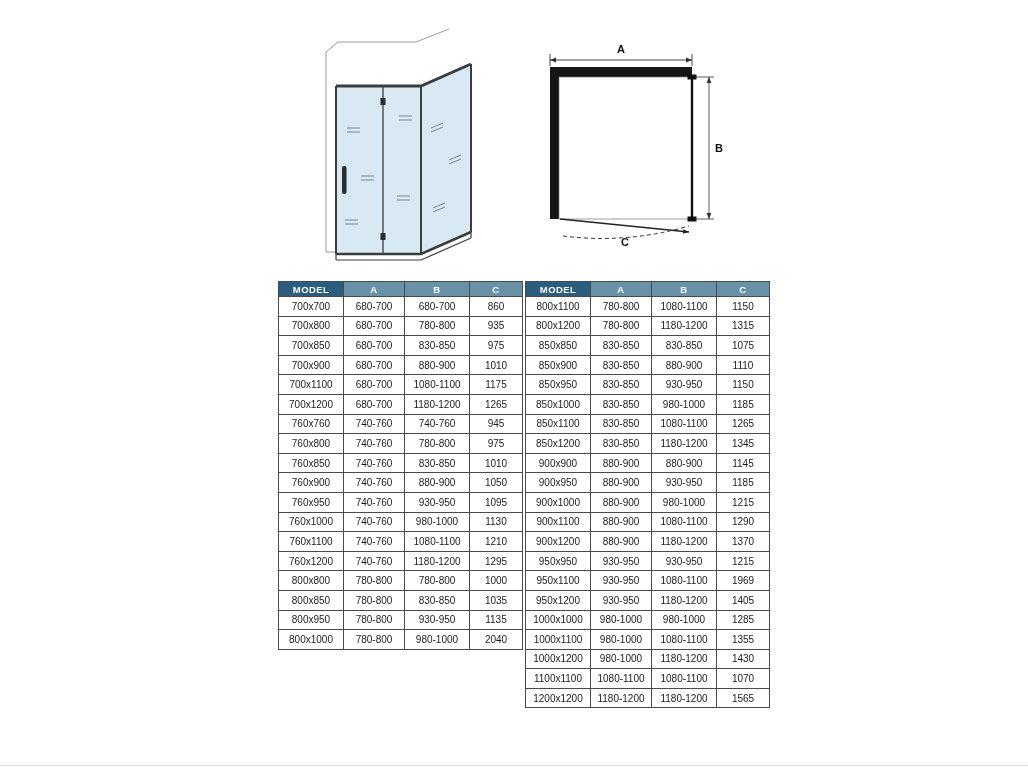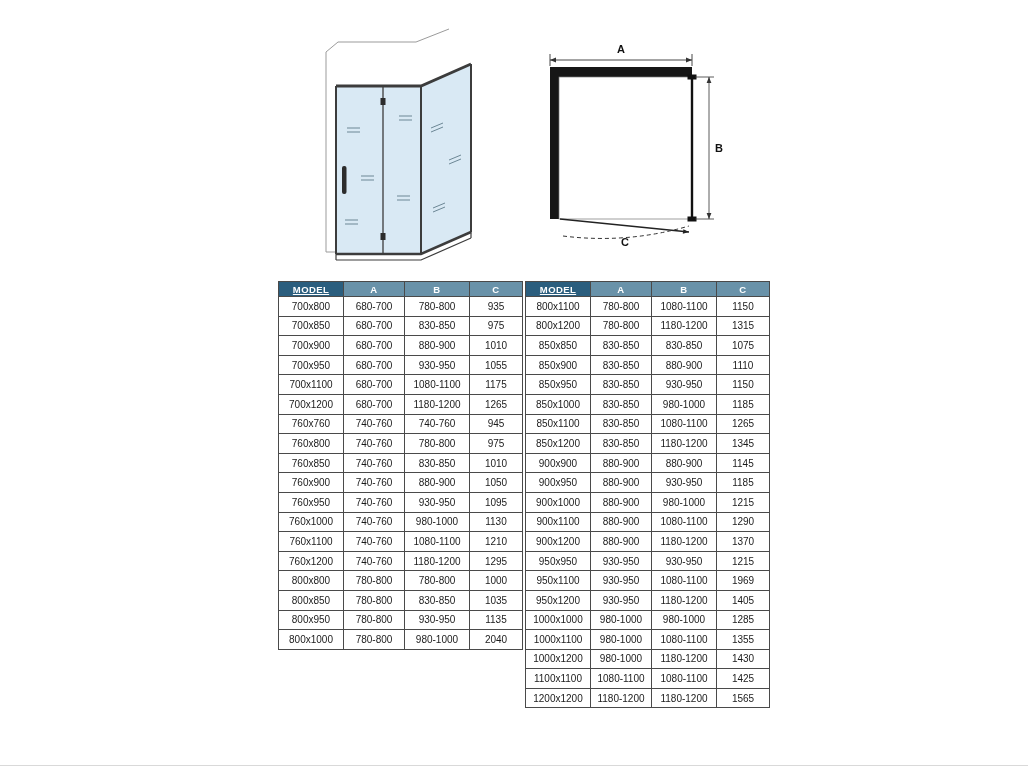--- a/index.html
+++ b/index.html
@@ -14,21 +14,21 @@
   .dim-label{font-family:"Liberation Sans","DejaVu Sans",sans-serif;font-size:11px;font-weight:bold;fill:#111;}
   .size-table{
     position:absolute;border-collapse:collapse;background:#fff;
     font-family:"Liberation Sans","DejaVu Sans",sans-serif;font-size:10px;color:#1a1a1a;
   }
   .size-table.left{left:278px;top:281px;}
   .size-table.right{left:525px;top:281px;}
   .size-table th,.size-table td{border:1px solid #4a4a4a;text-align:center;padding:0 2px;}
   .size-table td{height:18.6px;}
   .size-table th{height:14px;color:#ffffff;font-weight:bold;font-size:9.5px;letter-spacing:.4px;}
-  .size-table th:first-child{background:var(--header-model-bg,#2b5e7e);text-decoration:underline;}
+  .size-table th:first-child{background:var(--header-model-bg,#2b5e7e);}
   .size-table th:not(:first-child){background:var(--header-dim-bg,#6992a9);}
   .size-table td:nth-child(1),.size-table th:nth-child(1){width:60px;}
   .size-table td:nth-child(2),.size-table th:nth-child(2){width:56px;}
   .size-table td:nth-child(3),.size-table th:nth-child(3){width:60px;}
   .size-table td:nth-child(4),.size-table th:nth-child(4){width:48px;}
   .footer-line{position:absolute;left:0;top:765px;width:1028px;border-top:1px solid #d9d9d9;}
 </style>
 </head>
 <body>
 
@@ -102,42 +102,42 @@
       <thead>
         <tr>
           <th>MODEL</th>
           <th>A</th>
           <th>B</th>
           <th>C</th>
         </tr>
       </thead>
       <tbody>
         <tr>
+          <td>700x700</td>
+          <td>680-700</td>
+          <td>680-700</td>
+          <td>860</td>
+        </tr>
+        <tr>
           <td>700x800</td>
           <td>680-700</td>
           <td>780-800</td>
           <td>935</td>
         </tr>
         <tr>
           <td>700x850</td>
           <td>680-700</td>
           <td>830-850</td>
           <td>975</td>
         </tr>
         <tr>
           <td>700x900</td>
           <td>680-700</td>
           <td>880-900</td>
           <td>1010</td>
-        </tr>
-        <tr>
-          <td>700x950</td>
-          <td>680-700</td>
-          <td>930-950</td>
-          <td>1055</td>
         </tr>
         <tr>
           <td>700x1100</td>
           <td>680-700</td>
           <td>1080-1100</td>
           <td>1175</td>
         </tr>
         <tr>
           <td>700x1200</td>
           <td>680-700</td>
@@ -339,21 +339,21 @@
         <tr>
           <td>1000x1200</td>
           <td>980-1000</td>
           <td>1180-1200</td>
           <td>1430</td>
         </tr>
         <tr>
           <td>1100x1100</td>
           <td>1080-1100</td>
           <td>1080-1100</td>
-          <td>1425</td>
+          <td>1070</td>
         </tr>
         <tr>
           <td>1200x1200</td>
           <td>1180-1200</td>
           <td>1180-1200</td>
           <td>1565</td>
         </tr>
       </tbody>
     </table>
 

